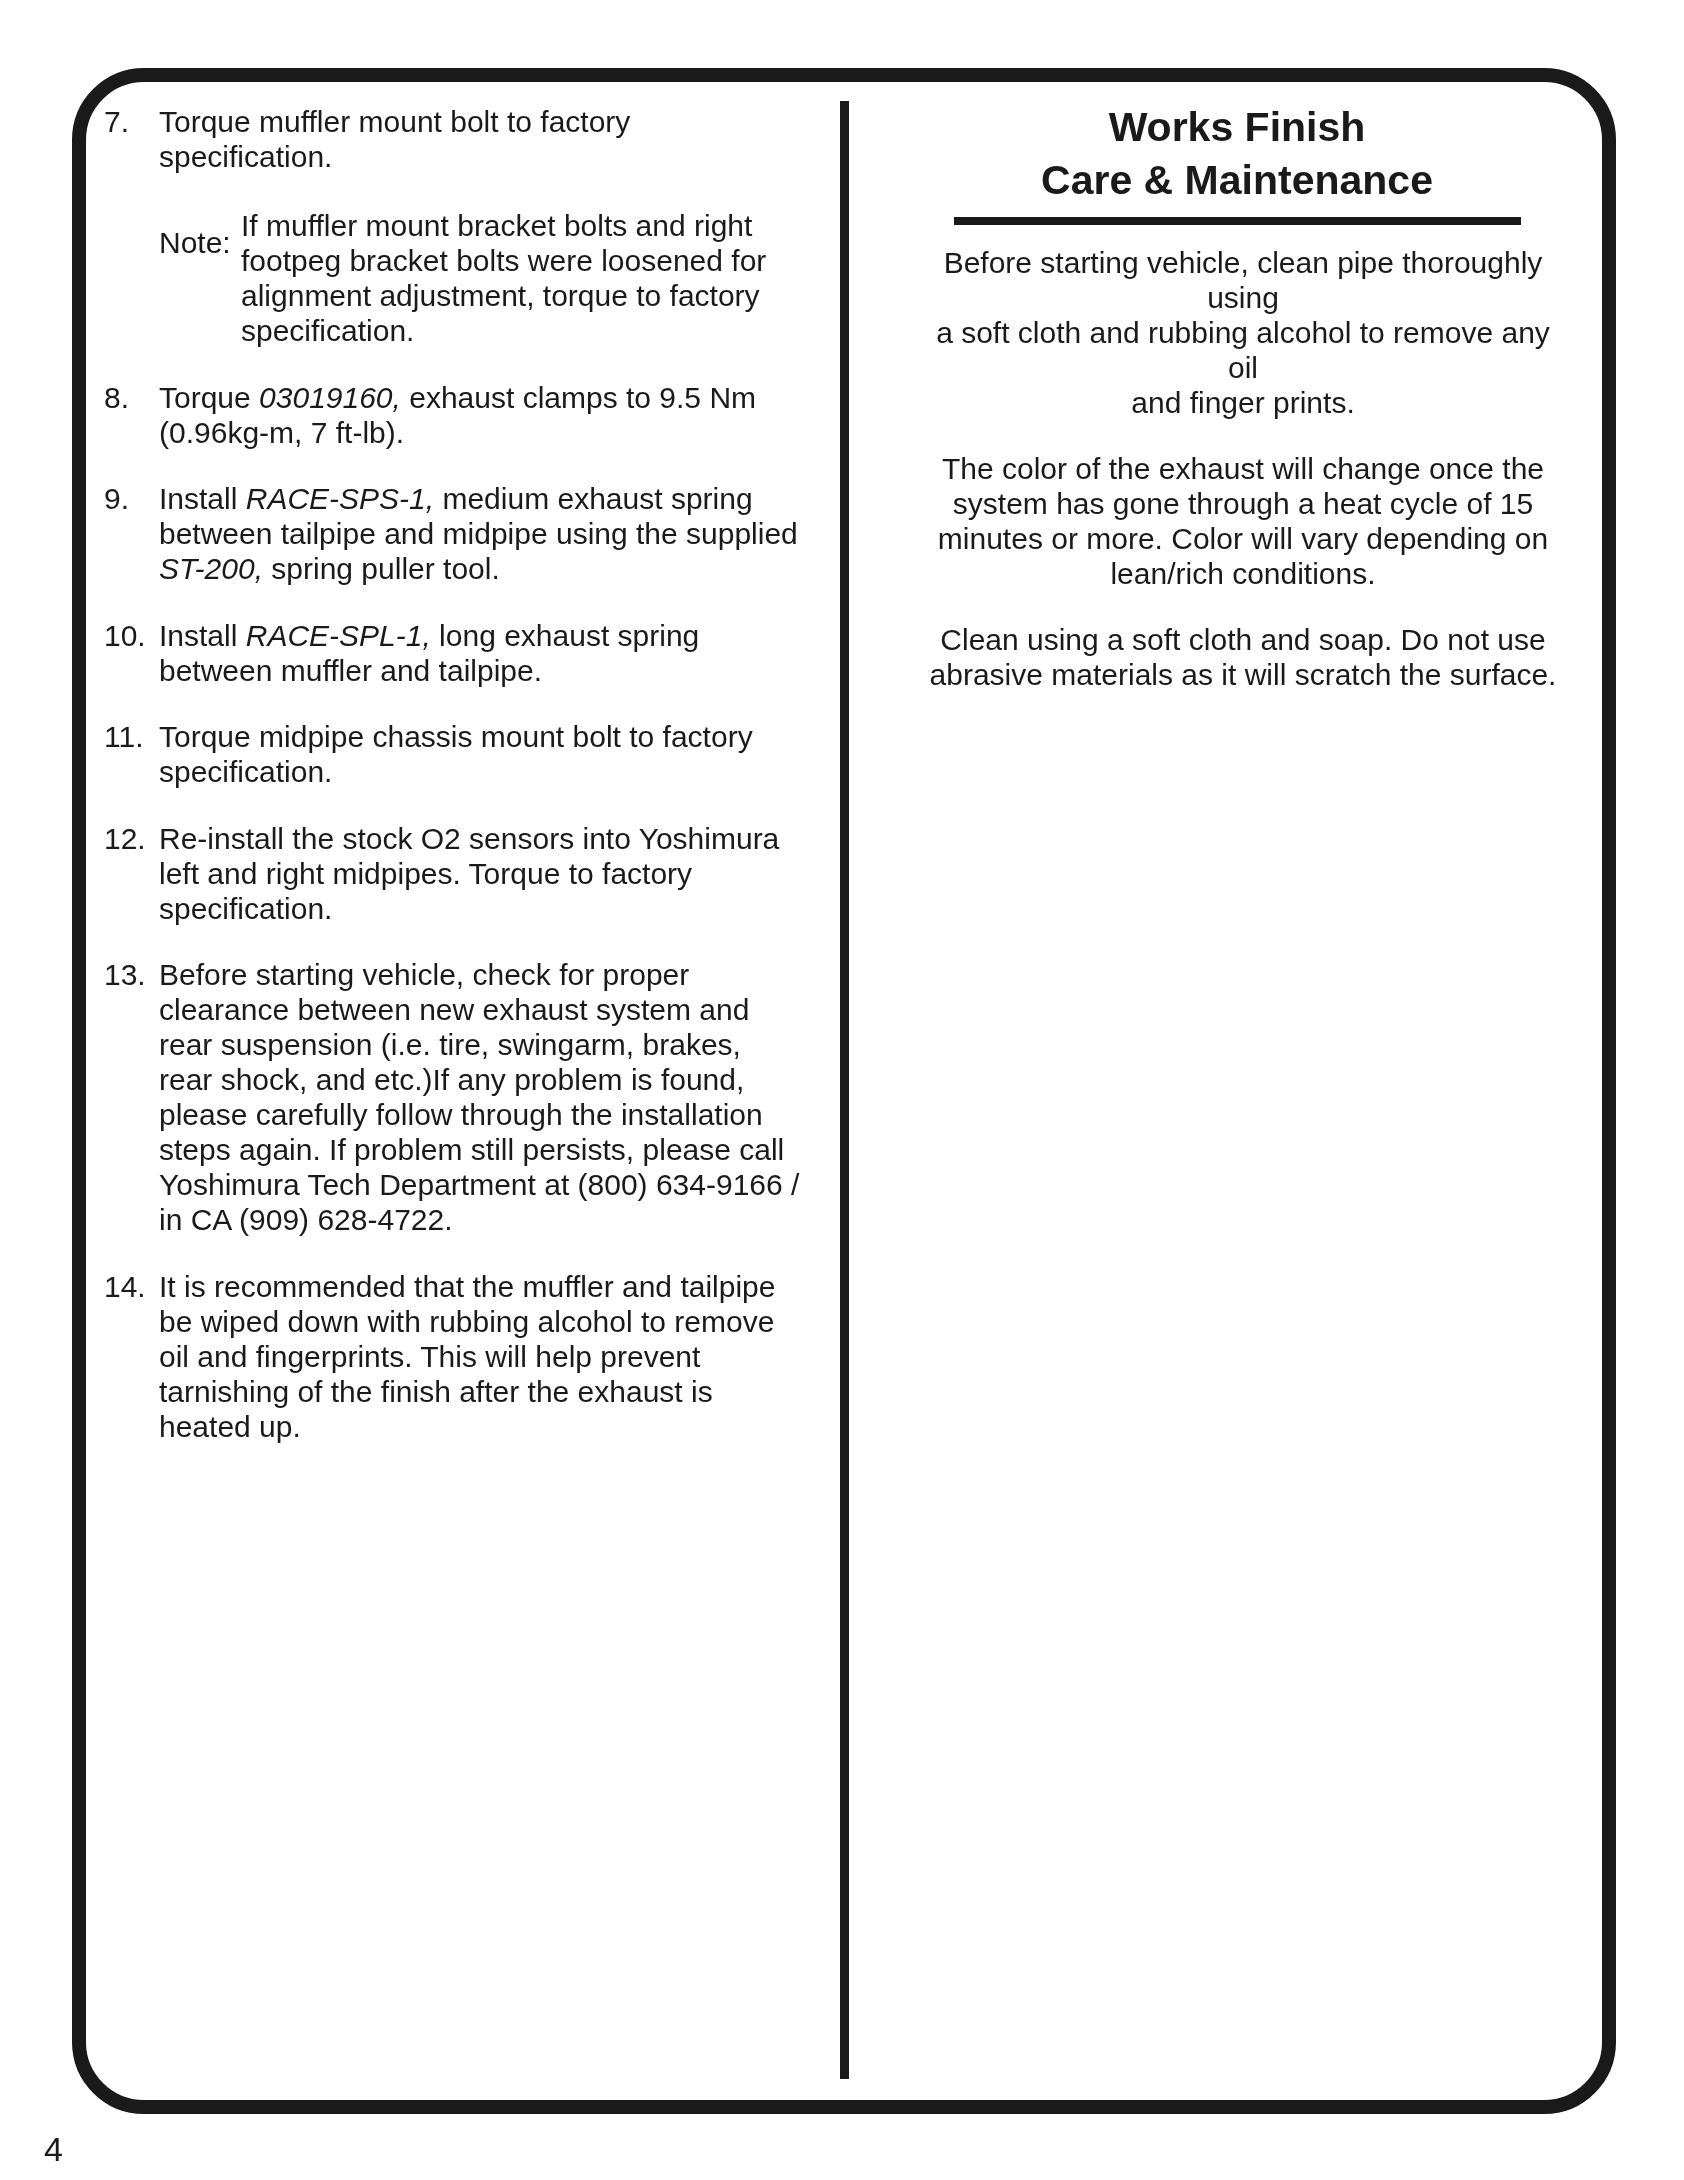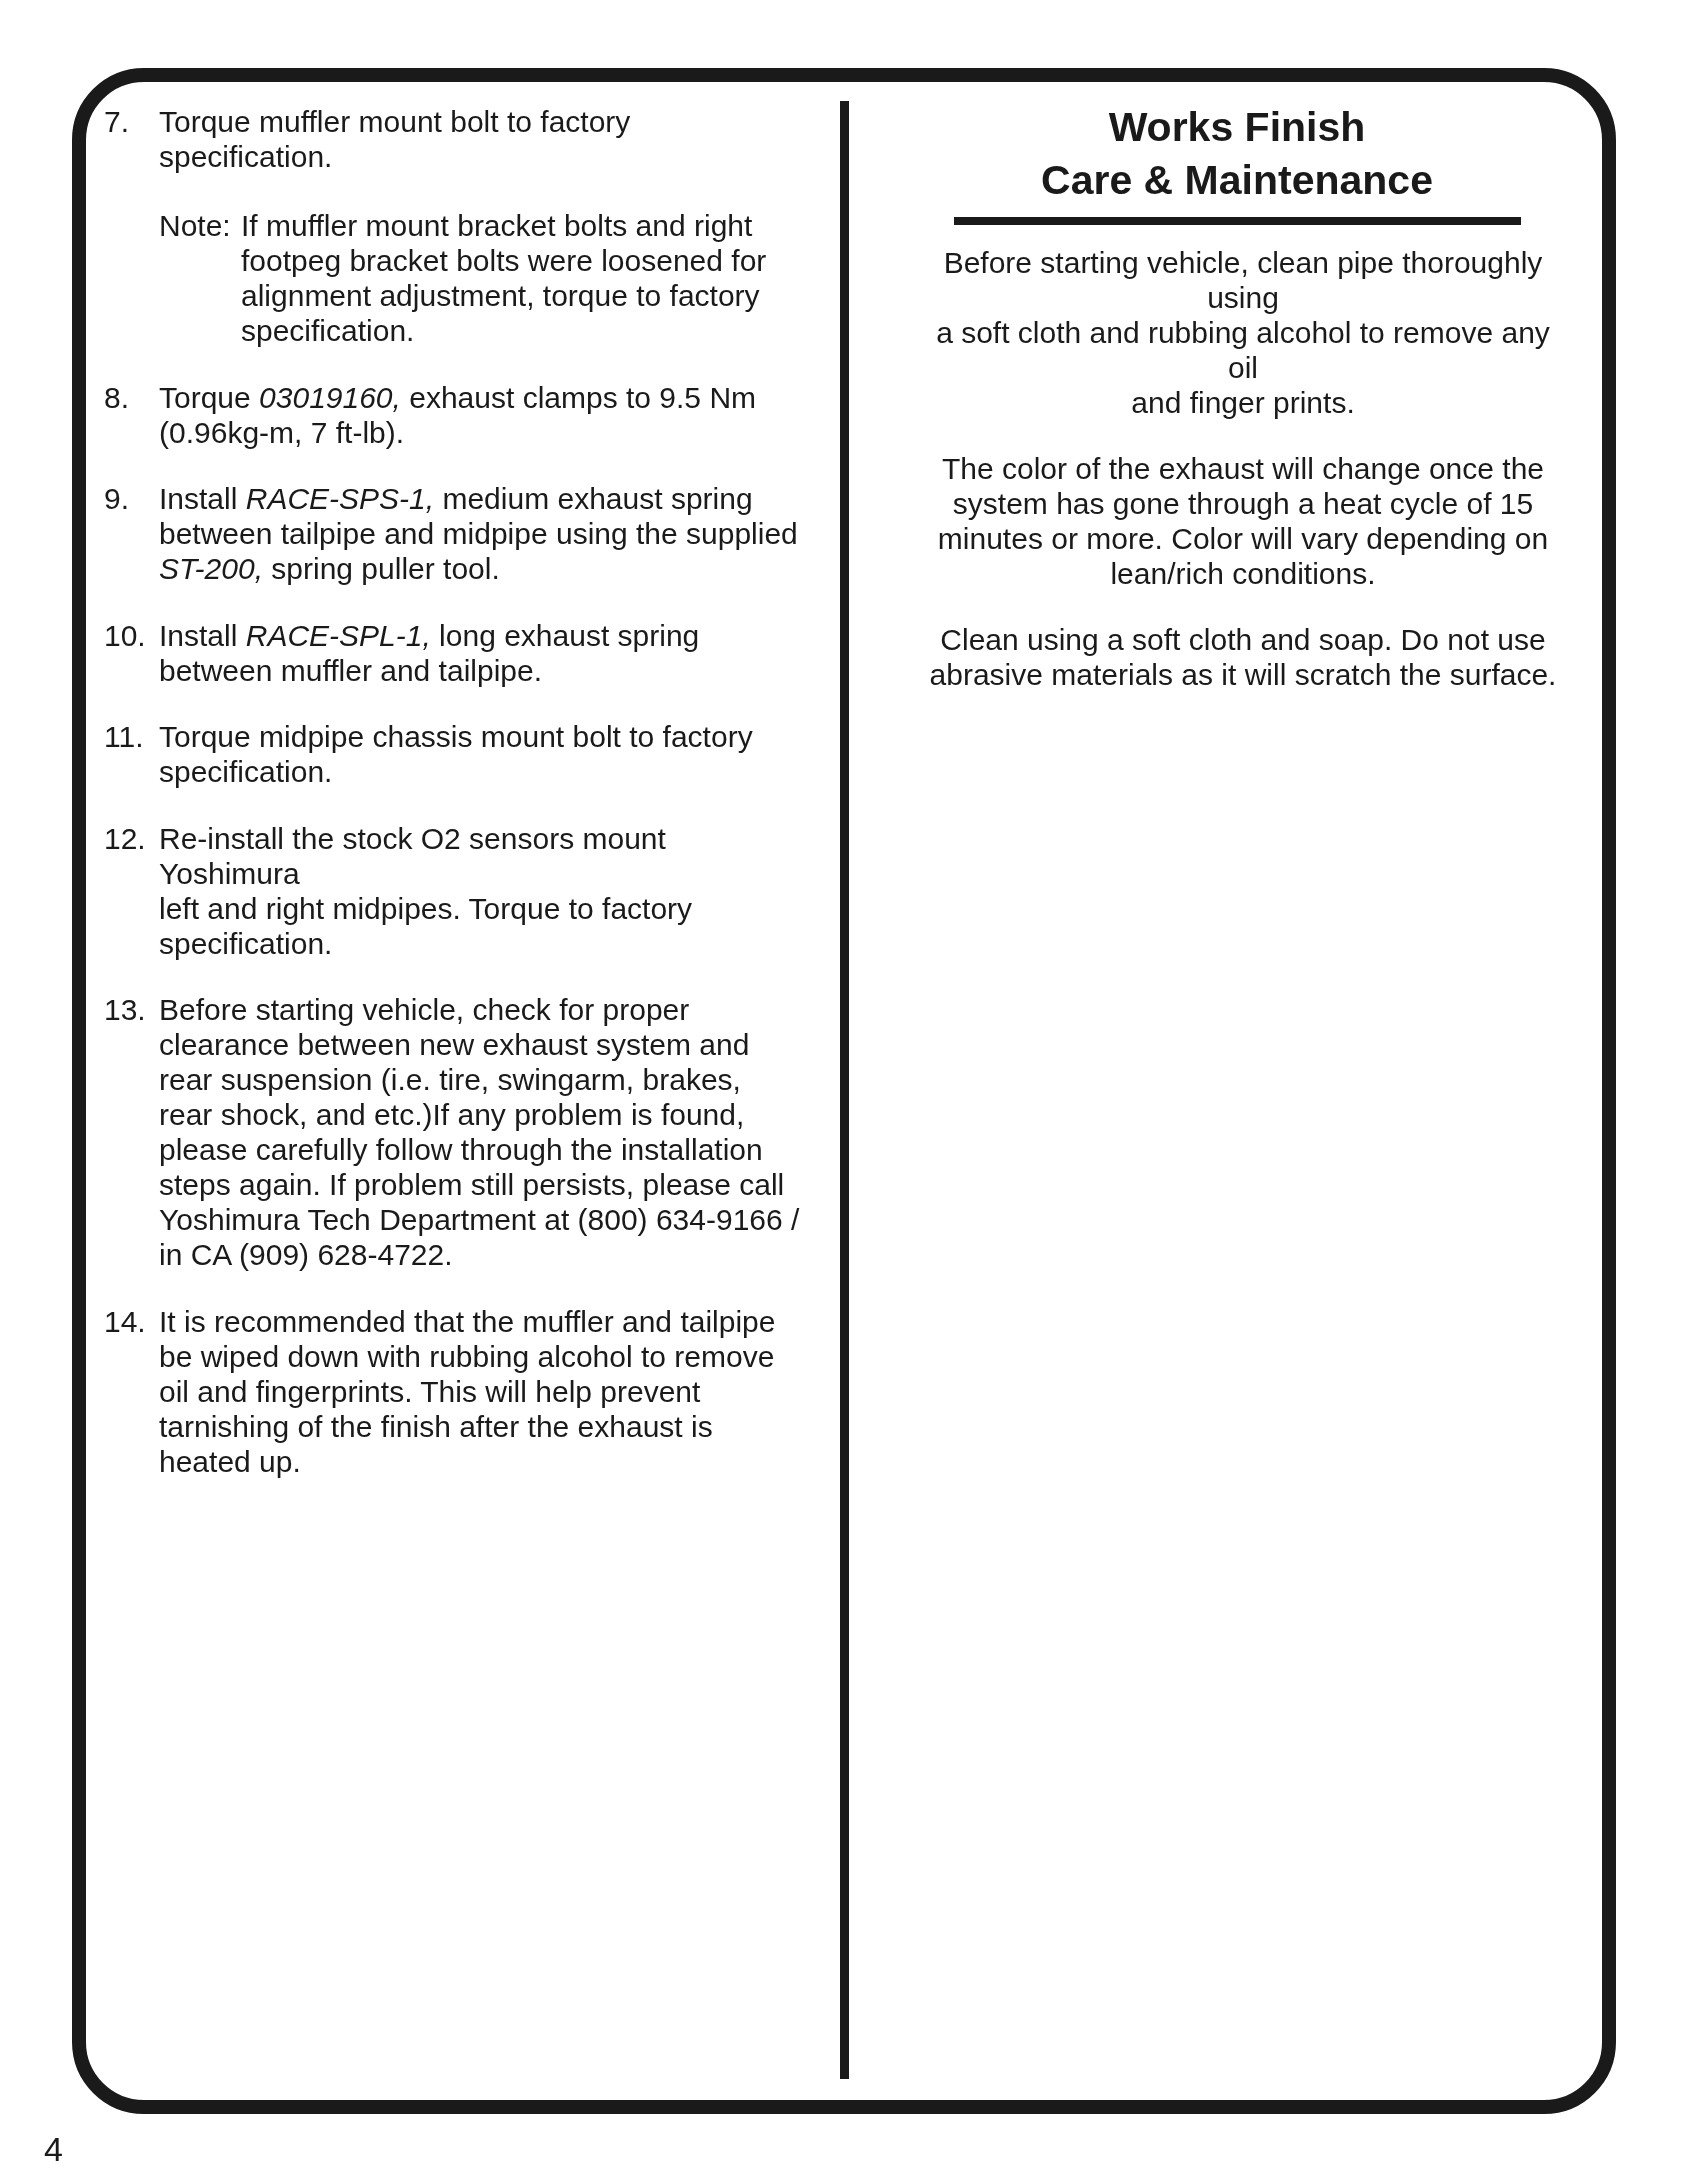--- a/index.html
+++ b/index.html
@@ -24,21 +24,21 @@
     background: #1a1a1a;
   }
   .col-left {
     position: absolute; left: 104px; top: 104px; width: 707px;
     font-size: 30px; line-height: 35px;
   }
   .step { display: flex; margin-bottom: 31.5px; }
   .step-num { flex: 0 0 55px; width: 55px; }
   .step-txt { flex: 1; white-space: pre-line; }
   .note { display: flex; white-space: normal; margin-top: 34px; }
-  .note-label { flex: 0 0 82px; }
+  .note-label { flex: 0 0 82px; margin-top: 17px; }
   .note-text { flex: 1; white-space: pre-line; }
   .col-right {
     position: absolute; left: 905px; top: 101px; width: 664px;
     font-size: 30px; line-height: 35px;
   }
   .heading {
     margin: 0;
     font-size: 41px; line-height: 53px; font-weight: bold;
     text-align: center; white-space: pre-line;
   }
@@ -95,21 +95,21 @@
   </div>
 
   <div class="step">
     <div class="step-num">11.</div>
     <div class="step-txt">Torque midpipe chassis mount bolt to factory
 specification.</div>
   </div>
 
   <div class="step">
     <div class="step-num">12.</div>
-    <div class="step-txt">Re-install the stock O2 sensors mount Yoshimura
+    <div class="step-txt">Re-install the stock O2 sensors into Yoshimura
 left and right midpipes. Torque to factory
 specification.</div>
   </div>
 
   <div class="step">
     <div class="step-num">13.</div>
     <div class="step-txt">Before starting vehicle, check for proper
 clearance between new exhaust system and
 rear suspension (i.e. tire, swingarm, brakes,
 rear shock, and etc.)If any problem is found,

